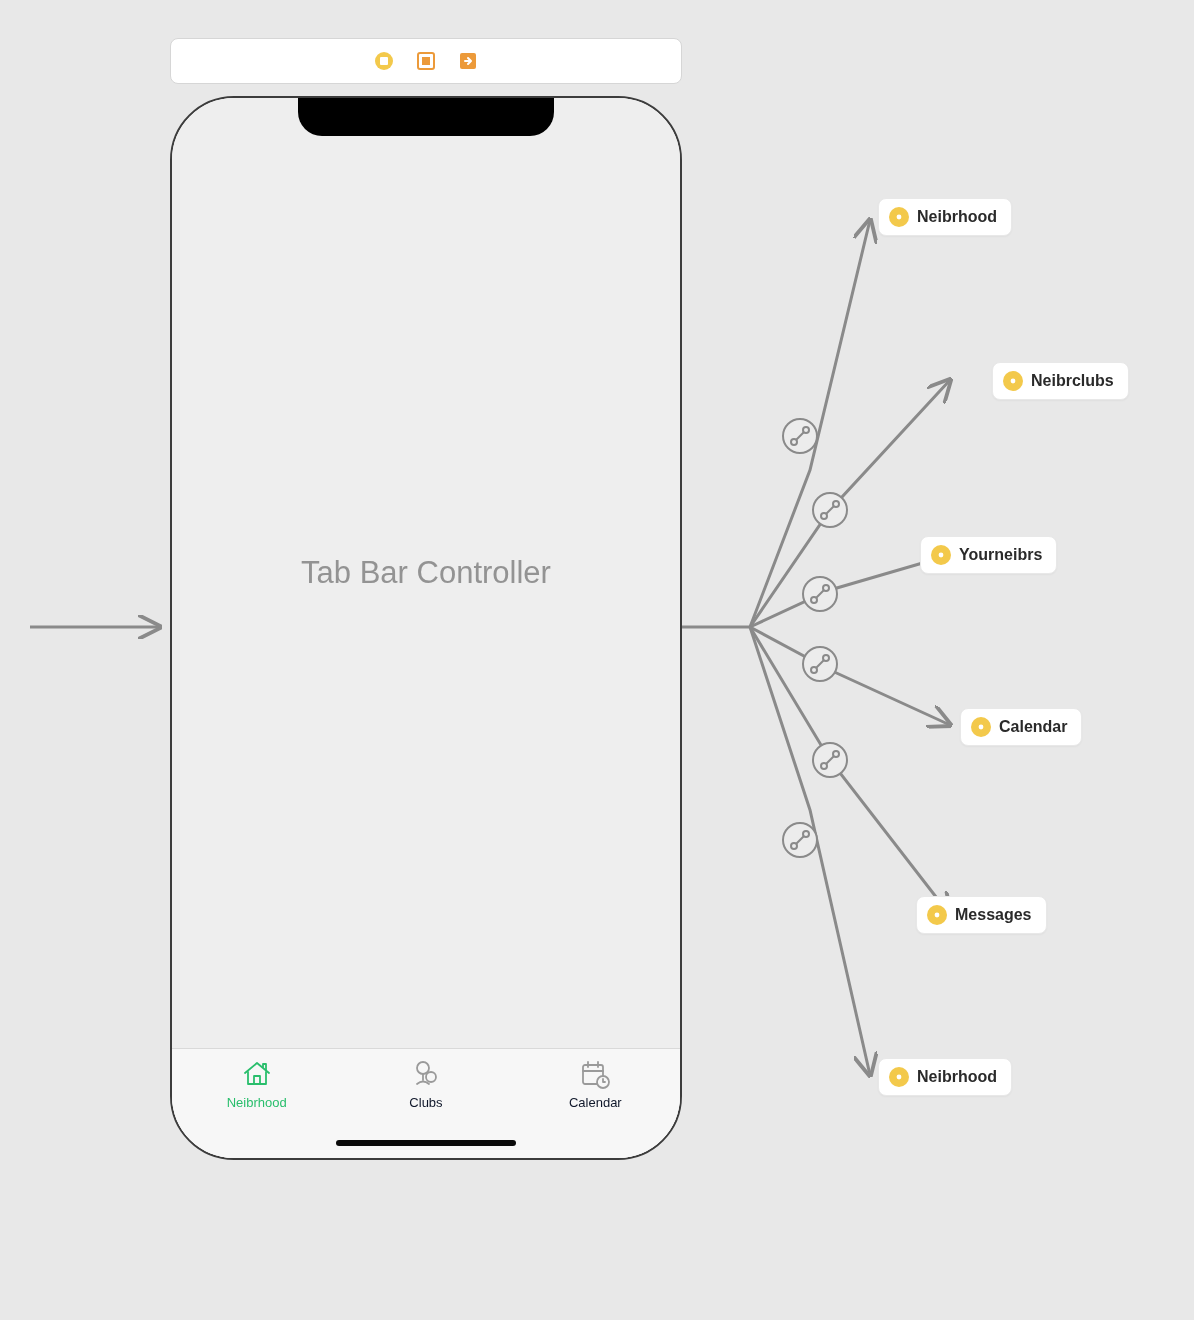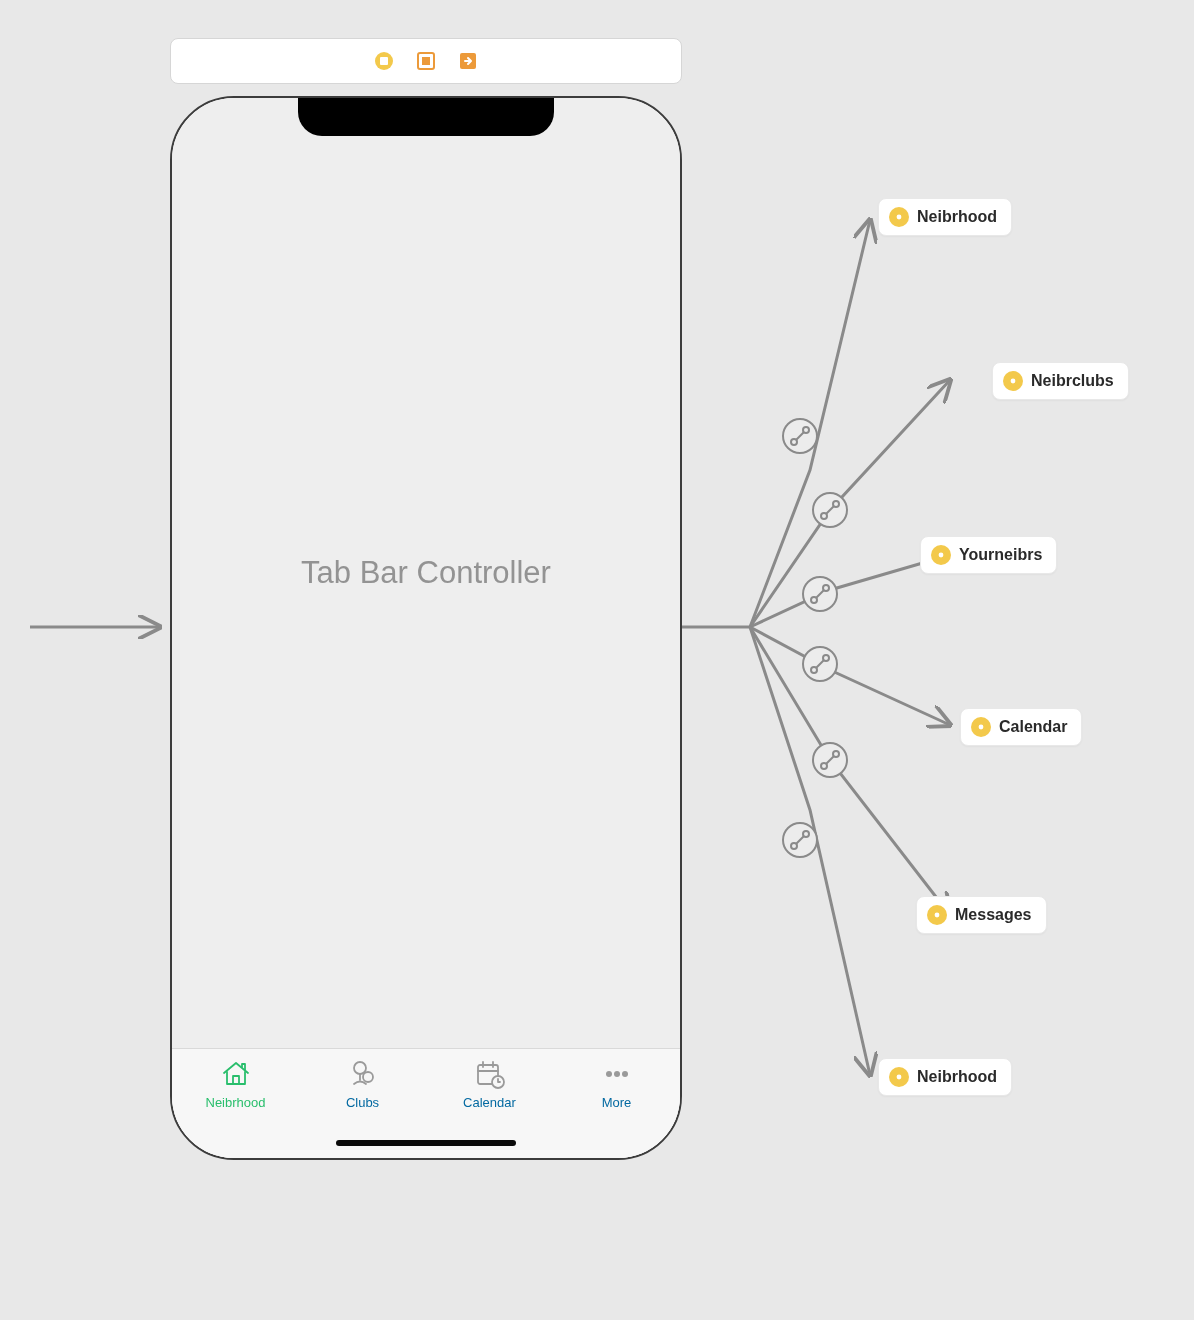--- a/index.html
+++ b/index.html
@@ -90,21 +90,21 @@
     display: flex;
     justify-content: space-around;
     padding-top: 8px;
   }
   .tab {
     flex: 1;
     display: flex;
     flex-direction: column;
     align-items: center;
     gap: 4px;
-    color: #0369a1;
+    color: #0f172a;
     font-size: 13px;
     cursor: pointer;
   }
   .tab.active { color: #29be6c; }
   .tab .ticon { width: 34px; height: 34px; display:flex; align-items:center; justify-content:center; }
   .home-indicator {
     position: absolute;
     bottom: 12px;
     left: 50%;
     transform: translateX(-50%);
@@ -275,30 +275,20 @@
             <line x1="5" y1="14" x2="25" y2="14"></line>
             <line x1="10" y1="5" x2="10" y2="10"></line>
             <line x1="20" y1="5" x2="20" y2="10"></line>
             <circle cx="25" cy="25" r="6" fill="#f7f7f7"></circle>
             <path d="M25 22 v3 h2"></path>
           </svg>
         </span>
         <span>Calendar</span>
       </div>
 
-      <div class="tab">
-        <span class="ticon">
-          <svg width="34" height="34" viewBox="0 0 34 34" fill="#9a9a9a">
-            <circle cx="9" cy="17" r="3"></circle>
-            <circle cx="17" cy="17" r="3"></circle>
-            <circle cx="25" cy="17" r="3"></circle>
-          </svg>
-        </span>
-        <span>More</span>
-      </div>
       <div class="home-indicator"></div>
     </div>
   </div>
   <div class="notch"></div>
 </div>
 
 <div class="dest" style="left:878px; top:198px;">
   <span class="dicon">
     <svg width="12" height="12" viewBox="0 0 12 12">
         <circle cx="6" cy="6" r="5.5" fill="#f3c94b"></circle>

